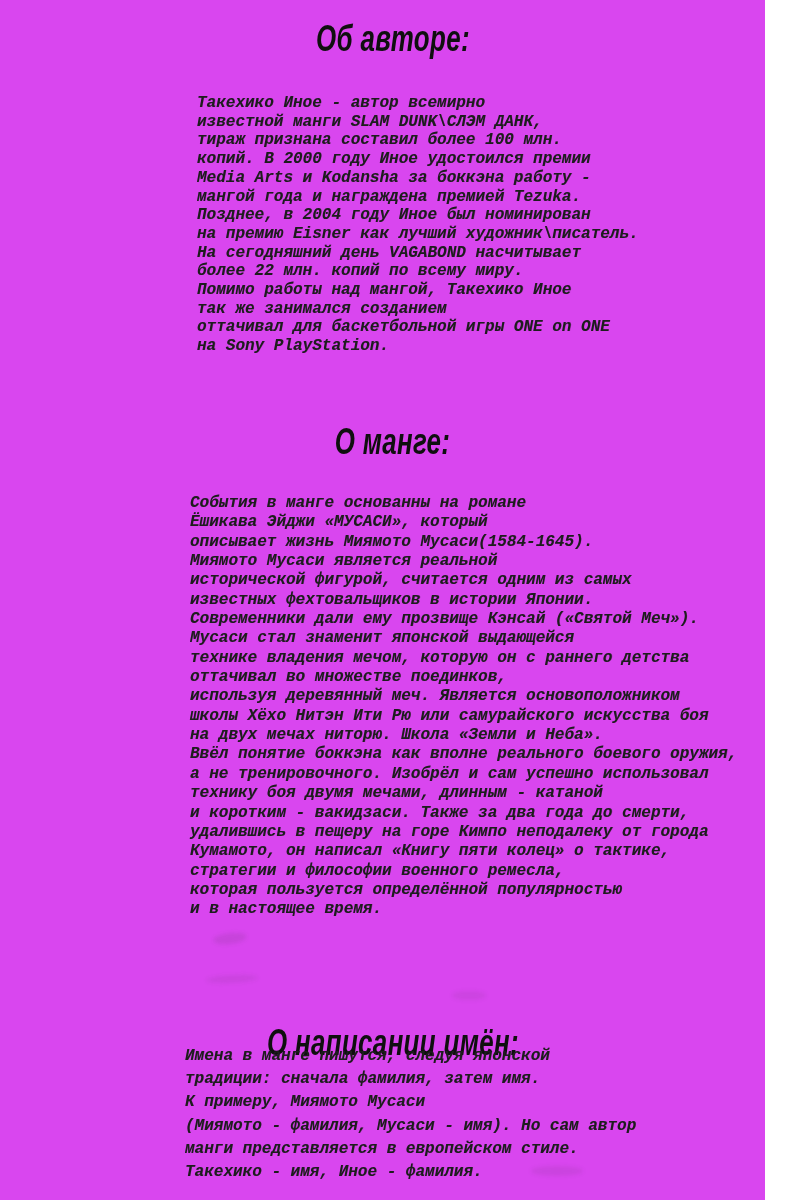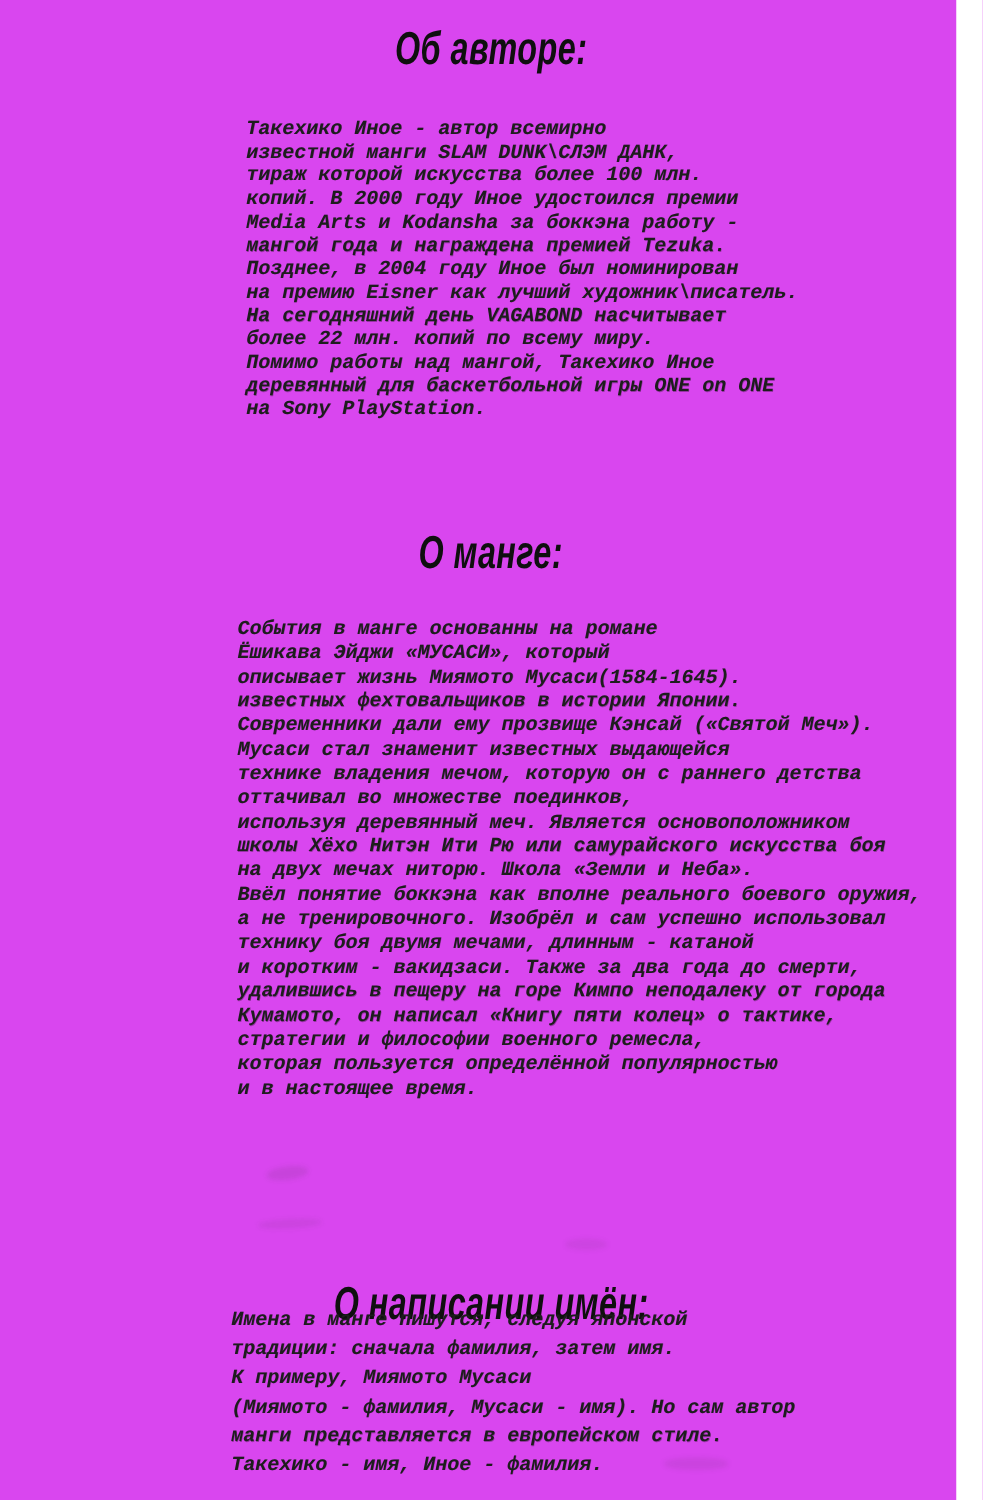--- a/index.html
+++ b/index.html
@@ -63,41 +63,44 @@
 </style>
 </head>
 <body>
 
 <div class="page">
 
   <h2 class="sec-title t1"><span class="tin">Об авторе:</span></h2>
   <div class="body b1">
       <div class="line">Такехико Иное - автор всемирно</div>
       <div class="line">известной манги SLAM DUNK\СЛЭМ ДАНК,</div>
-      <div class="line">тираж которой искусства более 100 млн.</div>
+      <div class="line">тираж признана составил более 100 млн.</div>
       <div class="line">копий. В 2000 году Иное удостоился премии</div>
       <div class="line">Media Arts и Kodansha за боккэна работу -</div>
       <div class="line">мангой года и награждена премией Tezuka.</div>
       <div class="line">Позднее, в 2004 году Иное был номинирован</div>
       <div class="line">на премию Eisner как лучший художник\писатель.</div>
       <div class="line">На сегодняшний день VAGABOND насчитывает</div>
       <div class="line">более 22 млн. копий по всему миру.</div>
       <div class="line">Помимо работы над мангой, Такехико Иное</div>
-      <div class="line">деревянный для баскетбольной игры ONE on ONE</div>
+      <div class="line">так же занимался созданием</div>
+      <div class="line">оттачивал для баскетбольной игры ONE on ONE</div>
       <div class="line">на Sony PlayStation.</div>
     </div>
 
   <h2 class="sec-title t2"><span class="tin">О манге:</span></h2>
   <div class="body b2">
       <div class="line">События в манге основанны на романе</div>
       <div class="line">Ёшикава Эйджи «МУСАСИ», который</div>
       <div class="line">описывает жизнь Миямото Мусаси(1584-1645).</div>
+      <div class="line">Миямото Мусаси является реальной</div>
+      <div class="line">исторической фигурой, считается одним из самых</div>
       <div class="line">известных фехтовальщиков в истории Японии.</div>
       <div class="line">Современники дали ему прозвище Кэнсай («Святой Меч»).</div>
-      <div class="line">Мусаси стал знаменит известных выдающейся</div>
+      <div class="line">Мусаси стал знаменит японской выдающейся</div>
       <div class="line">технике владения мечом, которую он с раннего детства</div>
       <div class="line">оттачивал во множестве поединков,</div>
       <div class="line">используя деревянный меч. Является основоположником</div>
       <div class="line">школы Хёхо Нитэн Ити Рю или самурайского искусства боя</div>
       <div class="line">на двух мечах ниторю. Школа «Земли и Неба».</div>
       <div class="line">Ввёл понятие боккэна как вполне реального боевого оружия,</div>
       <div class="line">а не тренировочного. Изобрёл и сам успешно использовал</div>
       <div class="line">технику боя двумя мечами, длинным - катаной</div>
       <div class="line">и коротким - вакидзаси. Также за два года до смерти,</div>
       <div class="line">удалившись в пещеру на горе Кимпо неподалеку от города</div>

